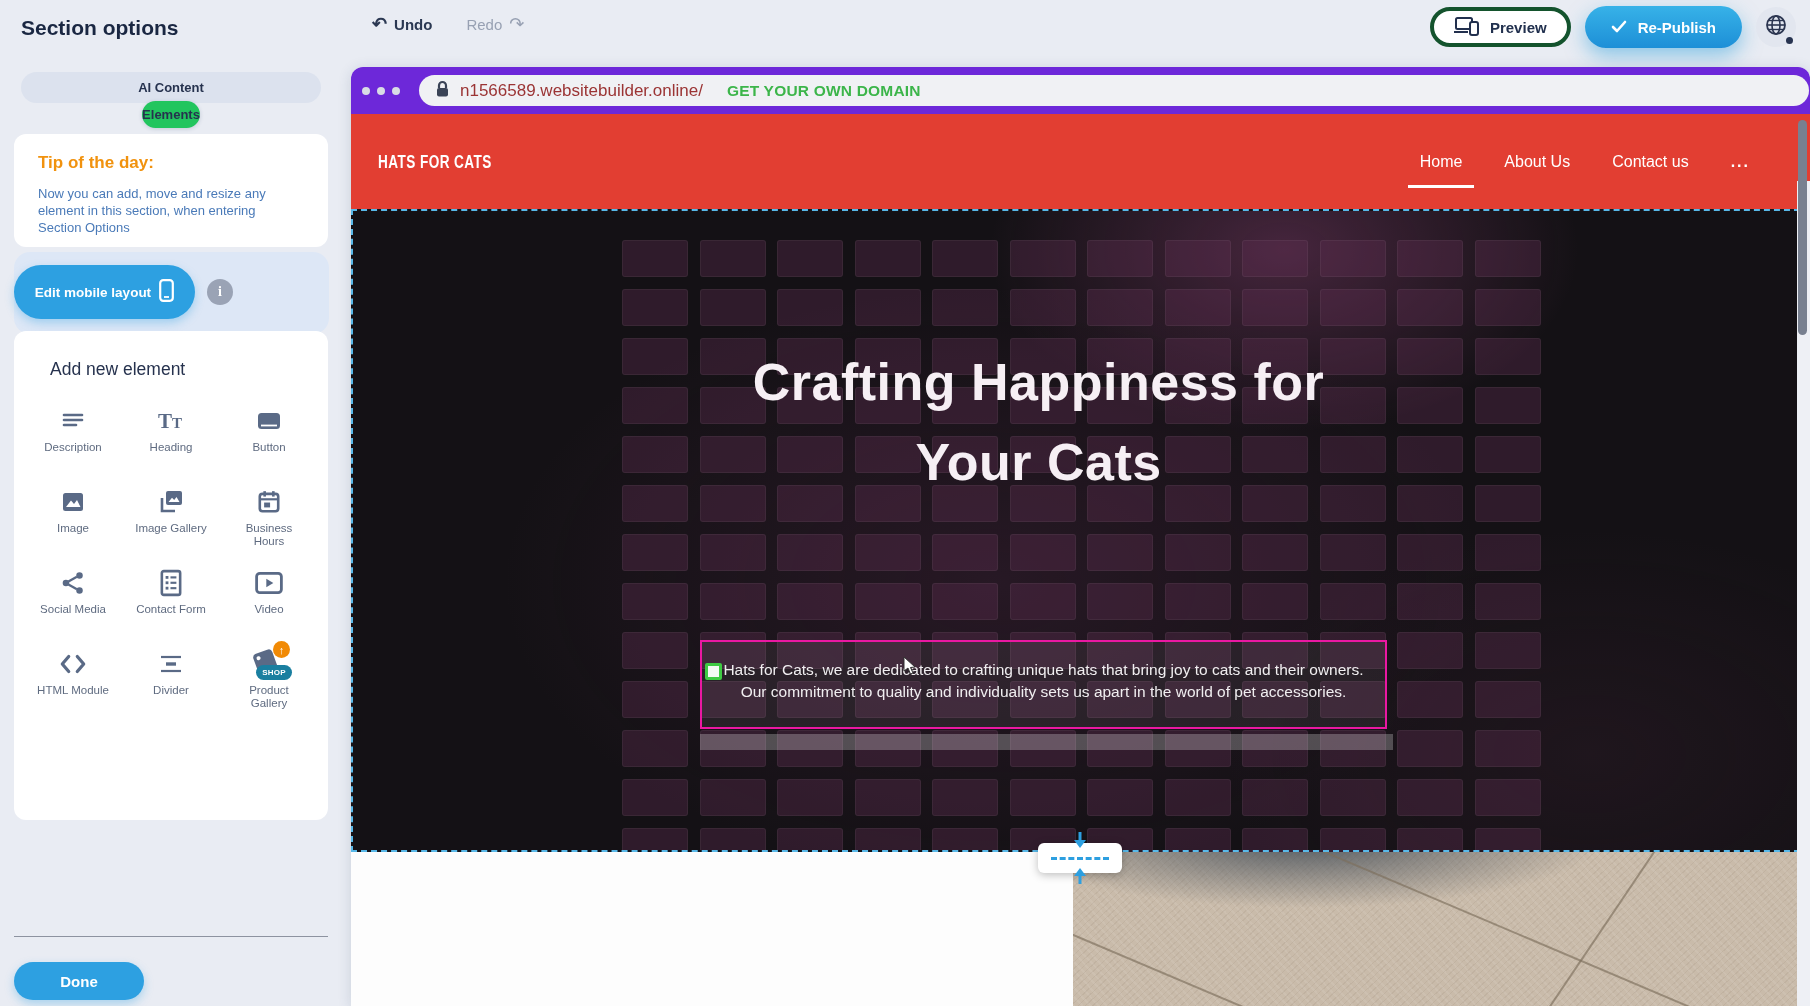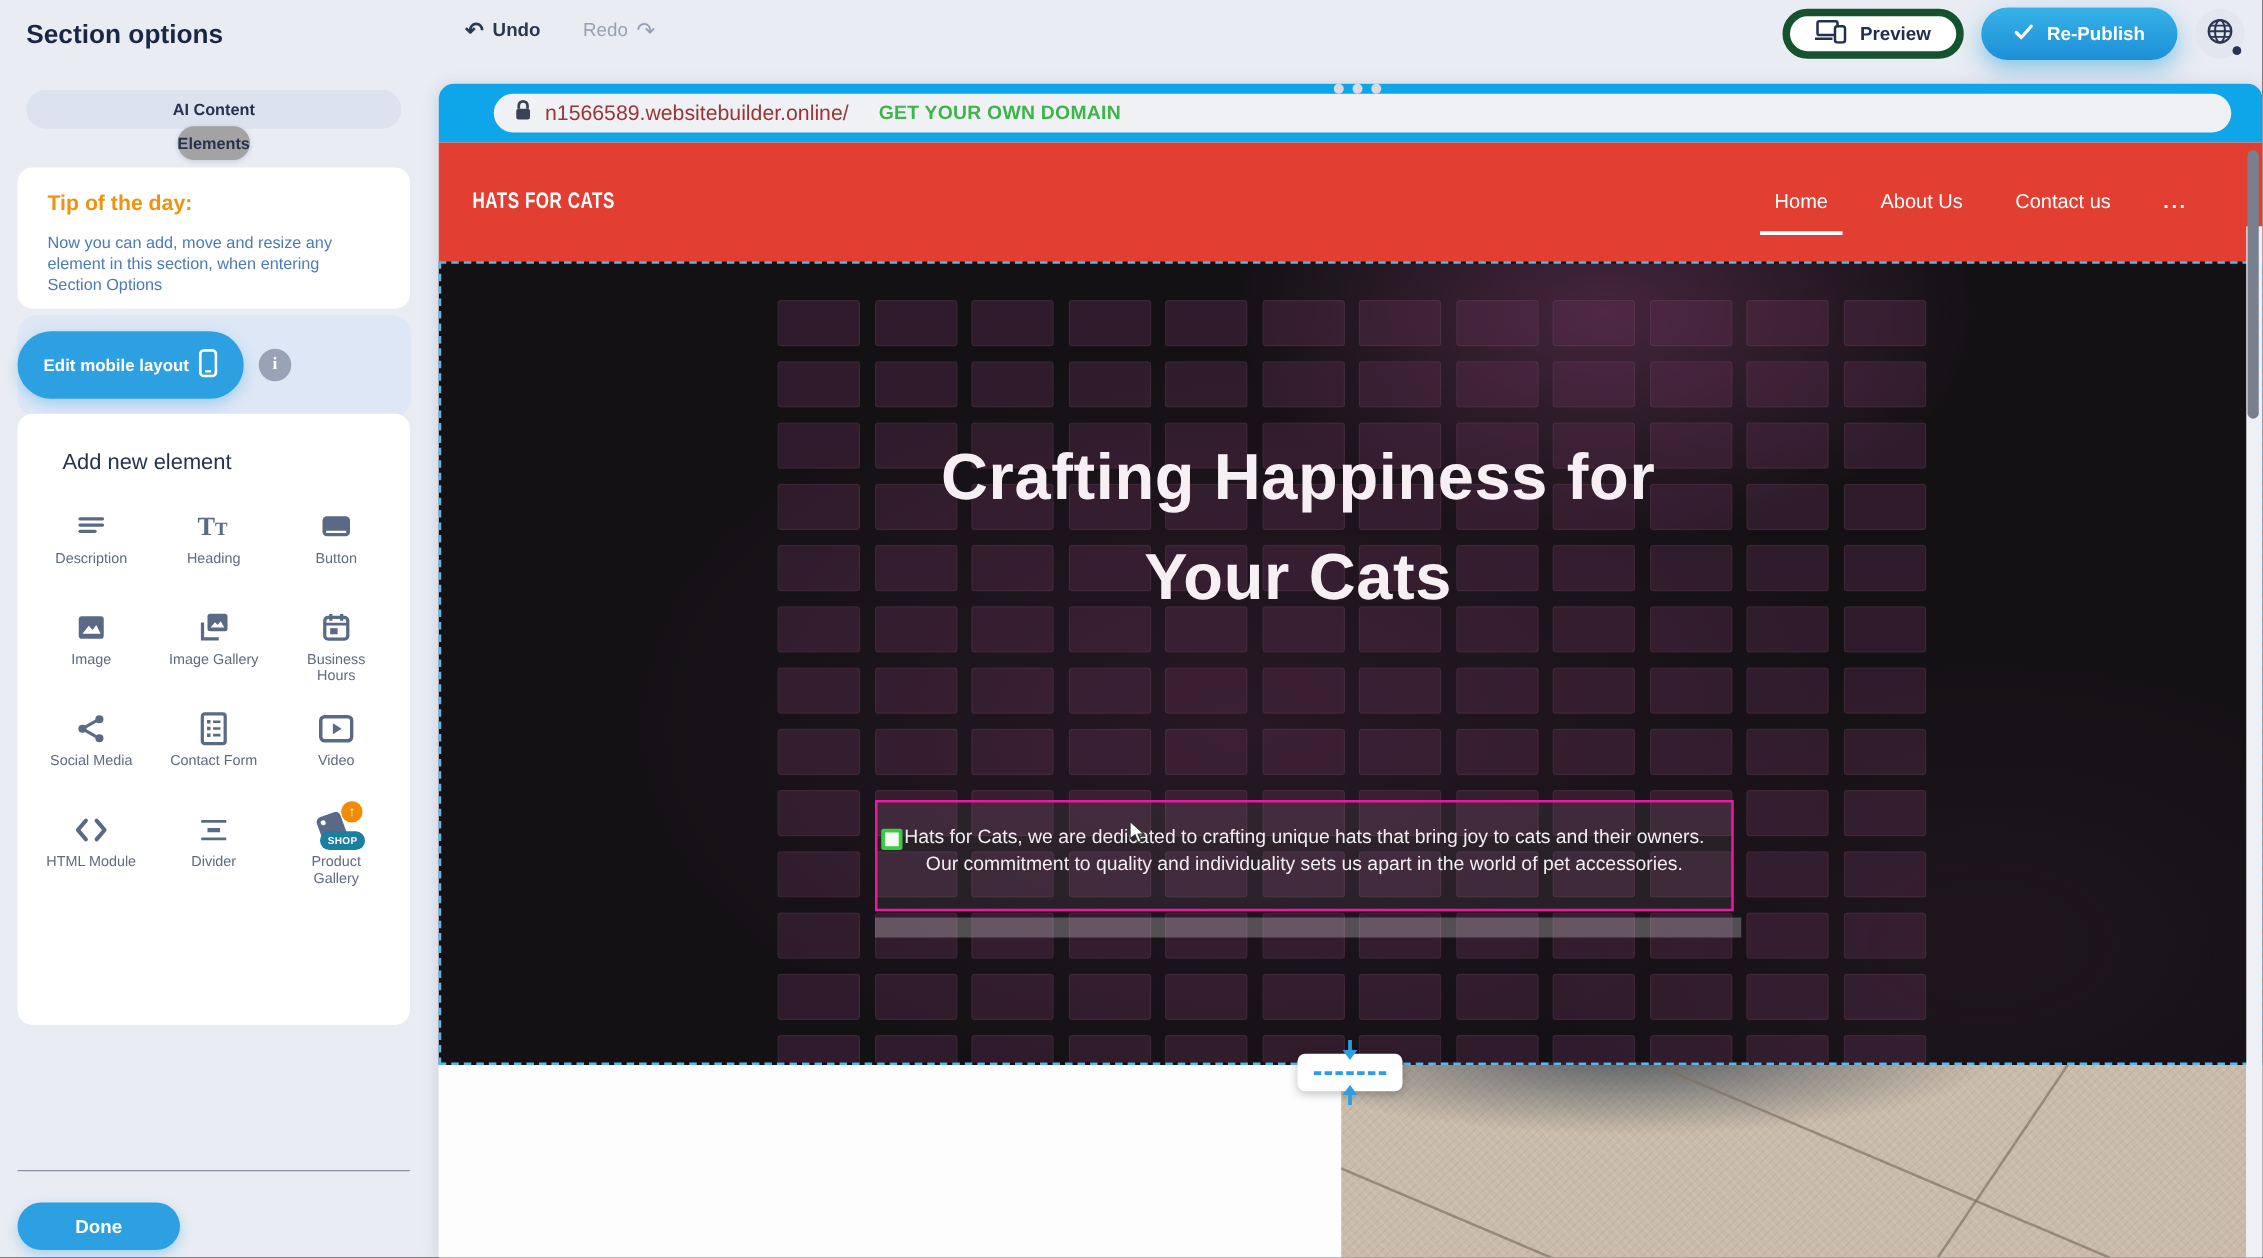--- a/index.html
+++ b/index.html
@@ -7,29 +7,29 @@
   body { font-family:"Liberation Sans", sans-serif; background:#e9ecf3; position:relative; }
   .abs { position:absolute; }
 
   
   .app-title { left:21px; top:16px; font-size:21px; font-weight:bold; color:#1a2742; }
   .undo-redo { left:372px; top:15px; display:flex; align-items:center; gap:34px; }
   .undo { display:flex; align-items:center; gap:7px; font-size:15px; font-weight:bold; color:#2b3852; cursor:pointer; }
   .redo { display:flex; align-items:center; gap:7px; font-size:15px; color:#98a1b3; cursor:pointer; }
   .curl { font-size:18px; line-height:1; }
   .top-right { right:14px; top:6px; display:flex; align-items:center; gap:14px; }
-  .preview-btn { display:flex; align-items:center; gap:10px; height:40px; padding:0 20px; border:6px solid #14532d; border-radius:21px; background:#fff; font-size:15px; font-weight:bold; color:#21304e; cursor:pointer; }
+  .preview-btn { display:flex; align-items:center; gap:10px; height:40px; padding:0 20px; border:4px solid #14532d; border-radius:21px; background:#fff; font-size:15px; font-weight:bold; color:#21304e; cursor:pointer; }
   .republish-btn { display:flex; align-items:center; justify-content:center; gap:11px; height:42px; padding:0 26px; border-radius:22px; background:linear-gradient(180deg,#37b2e8,#1d8fd7); color:#fff; font-size:15px; font-weight:bold; box-shadow:0 8px 20px rgba(42,160,220,.5); cursor:pointer; }
   .globe-wrap { width:40px; height:40px; border-radius:50%; background:#e2e6ef; display:flex; align-items:center; justify-content:center; position:relative; cursor:pointer; }
   .globe-dot { position:absolute; right:3px; bottom:3px; width:7px; height:7px; border-radius:50%; background:#273350; }
 
   
   .tabs { left:21px; top:72px; width:300px; height:31px; background:#dce2ee; border-radius:16px; display:flex; align-items:center; padding:2px;flex-direction:column; }
   .tab { flex:1; text-align:center; font-size:13px; font-weight:bold; color:#26324e; padding:6px 0; border-radius:14px; cursor:pointer; white-space:nowrap; }
-  .tab.active { background:#a3a3a3; box-shadow:0 1px 4px rgba(30,50,90,.18); }
+  .tab.active { background:#22c55e; box-shadow:0 1px 4px rgba(30,50,90,.18); }
 
   .tip-card { left:14px; top:134px; width:314px; height:113px; background:#fff; border-radius:12px; padding:19px 24px; }
   .tip-title { color:#f1920e; font-size:17px; font-weight:bold; margin-bottom:12px; }
   .tip-body { color:#4a7ab8; font-size:13px; line-height:17px; width:258px; }
 
   .mobile-row-bg { left:14px; top:252px; width:315px; height:82px; background:#dde7f6; border-radius:16px; }
   .edit-mobile-btn { left:14px; top:265px; width:181px; height:54px; border-radius:27px; background:#2da0e1; color:#fff; font-size:13.5px; font-weight:bold; display:flex; align-items:center; justify-content:center; gap:8px; cursor:pointer; box-shadow:0 4px 10px rgba(45,160,225,.35); }
   .info-circle { left:207px; top:279px; width:26px; height:26px; border-radius:50%; background:#9aa3b5; color:#fff; font-size:14px; font-weight:bold; display:flex; align-items:center; justify-content:center; font-family:"Liberation Serif", serif; cursor:pointer; }
 
   .add-card { left:14px; top:331px; width:314px; height:489px; background:#fff; border-radius:12px; padding:28px 10px 0 10px; }
@@ -40,21 +40,21 @@
   .el-label { margin-top:5px; font-size:11.5px; color:#5f6b80; text-align:center; line-height:13px; max-width:76px; }
   .pg-card { width:20px; height:26px; background:#5a6a86; border-radius:4px; transform:rotate(-20deg); position:absolute; left:2px; top:2px; }
   .pg-card:after { content:""; position:absolute; left:3px; top:3px; width:4px; height:4px; border-radius:50%; background:#fff; }
   .pg-shop { position:absolute; right:-8px; bottom:-1px; background:#1a7fa0; color:#fff; font-size:8px; font-weight:bold; padding:3px 6px; border-radius:8px; letter-spacing:.3px; }
   .pg-up { position:absolute; right:-6px; top:-8px; width:17px; height:17px; border-radius:50%; background:#f18a05; color:#fff; font-size:11px; font-weight:bold; display:flex; align-items:center; justify-content:center; }
   .panel-divider { left:14px; top:936px; width:314px; height:1px; background:#8d93a0; }
   .done-btn { left:14px; top:962px; width:130px; height:38px; border-radius:19px; background:#2da0e1; color:#fff; font-size:15px; font-weight:bold; display:flex; align-items:center; justify-content:center; cursor:pointer; box-shadow:0 4px 10px rgba(45,160,225,.35); }
 
   
   .browser-window { left:351px; top:67px; width:1459px; height:939px; background:#fff; border-radius:12px 12px 0 0; box-shadow:0 2px 14px rgba(40,60,100,.16); }
-  .chrome { position:absolute; left:0; top:0; width:100%; height:47px; background:#0ea5e9; border-radius:12px 12px 0 0; display:flex; align-items:center;flex-direction:column; }
+  .chrome { position:absolute; left:0; top:0; width:100%; height:47px; background:#6d28d9; border-radius:12px 12px 0 0; display:flex; align-items:center; }
   .win-dots { display:flex; gap:7px; margin-left:11px; }
   .win-dot { width:8px; height:8px; border-radius:50%; background:#d8dce5; }
   .url-pill { margin-left:19px; height:31px; width:1390px; background:#f0f1f4; border-radius:16px; display:flex; align-items:center; padding:0 16px; gap:10px; }
   .url-text { color:#9b3434; font-size:17px; }
   .domain-cta { color:#3cb54a; font-size:15.5px; font-weight:bold; margin-left:14px; letter-spacing:.2px; cursor:pointer; }
 
   .site-header { position:absolute; left:0; top:47px; width:100%; height:95px; background:#e23e32; display:flex; align-items:center; }
   .site-logo { margin-left:27px; color:#fff; font-size:16px; font-weight:bold; letter-spacing:.5px; transform:scale(.85,1.12); transform-origin:left center; white-space:nowrap; }
   .site-nav { position:absolute; right:60px; top:0; height:100%; display:flex; align-items:center; gap:42px; }
   .nav-item { color:#fff; font-size:16px; cursor:pointer; position:relative; }

